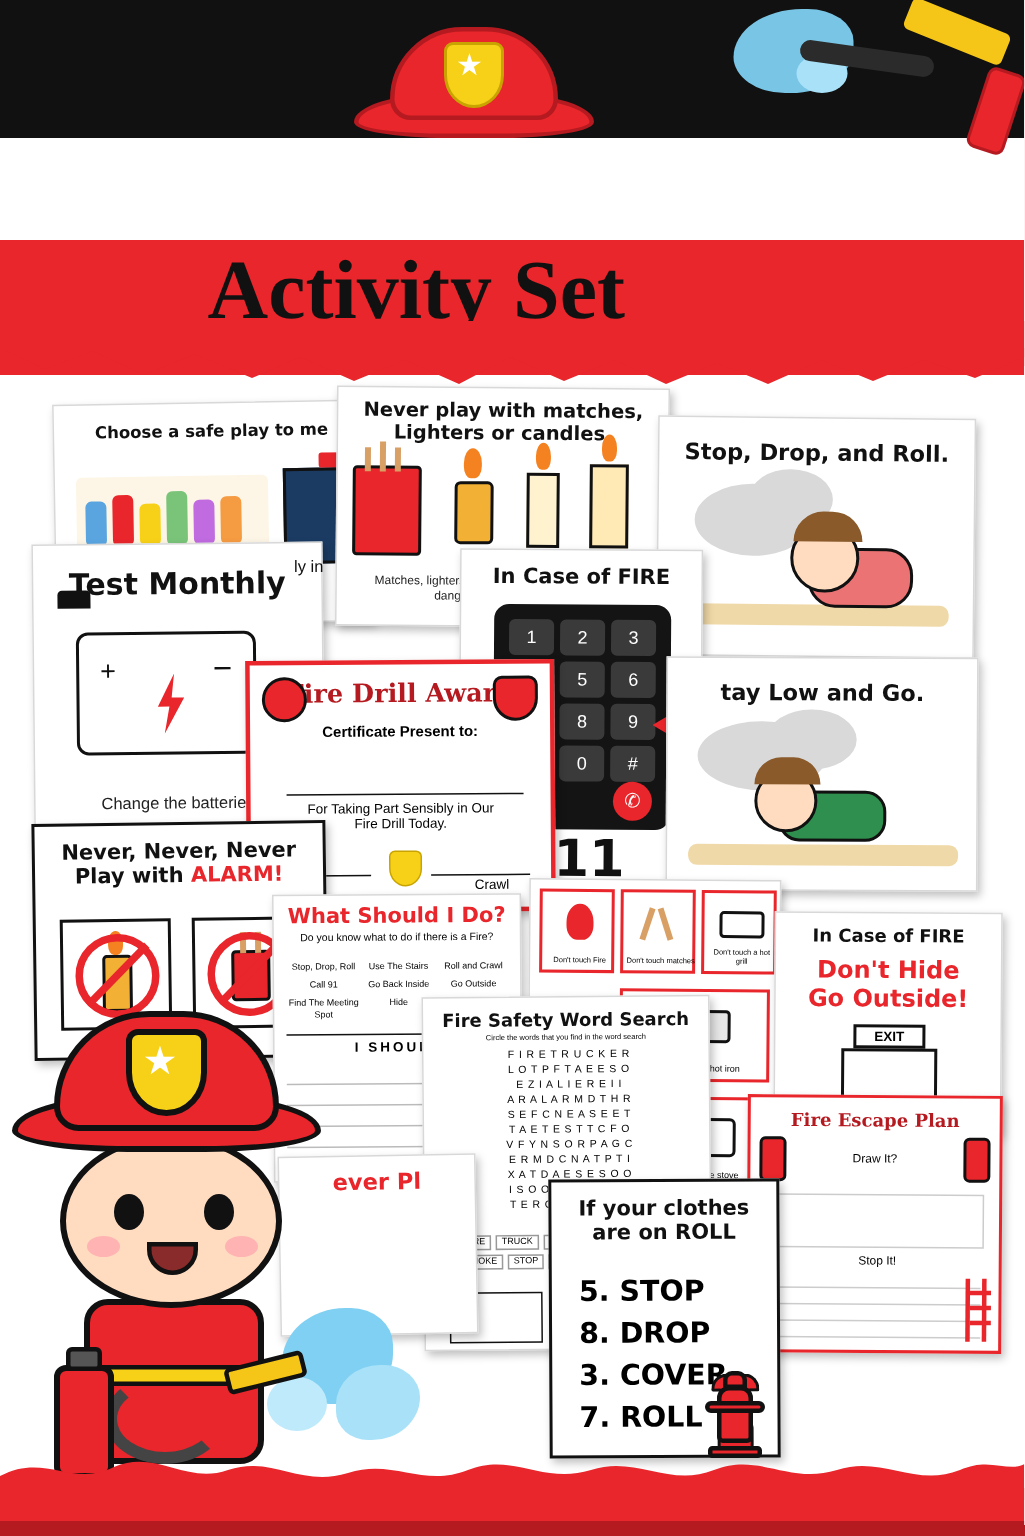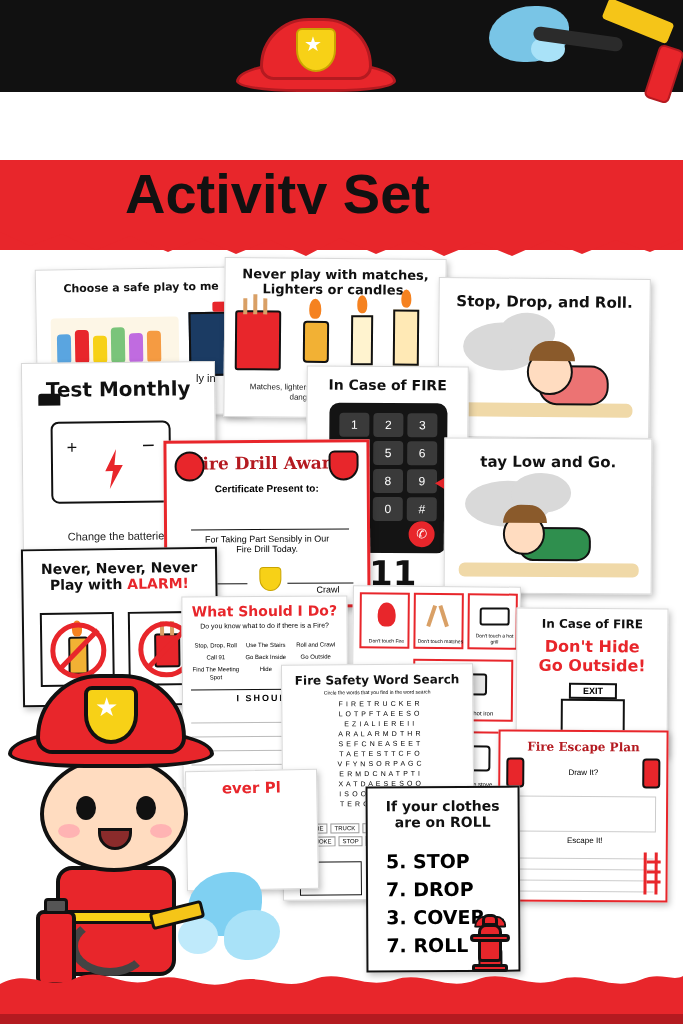--- a/index.html
+++ b/index.html
@@ -22,21 +22,21 @@
     position:absolute;left:0;top:88px;width:683px;text-align:center;
     font-size:72px;line-height:74px;font-weight:bold;letter-spacing:1px;
     color:#ffffff;
     -webkit-text-stroke:6px #111111;
     paint-order:stroke fill;
     font-family:"DejaVu Sans", sans-serif;
   }
   .title-sub{
     position:absolute;left:0;top:164px;width:555px;text-align:center;
     font-size:56px;line-height:60px;font-weight:bold;color:#111111;
-    font-family:Liberation Sans, sans-serif;
+    font-family:Liberation Serif, serif;
   }
 
   
   .helmet{position:absolute;left:236px;top:6px;width:160px;height:92px;}
   .helmet .brim{position:absolute;left:0;top:56px;width:160px;height:30px;background:#e8262b;border-radius:60%/100% 100% 55% 55%;border:3px solid #b41a20;box-sizing:border-box;}
   .helmet .dome{position:absolute;left:24px;top:12px;width:112px;height:62px;background:#e8262b;border-radius:56px 56px 16px 16px;border:3px solid #b41a20;box-sizing:border-box;}
   .helmet .shield{position:absolute;left:60px;top:22px;width:40px;height:44px;background:#f7d117;border-radius:6px 6px 50% 50%;border:2px solid #c9a400;box-sizing:border-box;}
   .helmet .star{position:absolute;left:68px;top:28px;color:#ffffff;font-size:20px;line-height:20px;}
 
   
@@ -345,39 +345,39 @@
   <div class="sheet" style="left:186px;top:770px;width:132px;height:120px;transform:rotate(-1deg);">
     <div class="hd" style="font-size:15px;margin-top:8px;color:#e8262b;">ever Pl</div>
   </div>
 
   <div class="sheet" style="left:498px;top:730px;width:170px;height:172px;transform:rotate(0.4deg);border:2px solid #e8262b;">
     <div class="hd" style="font-size:12px;margin-top:8px;color:#b41a20;font-family:'DejaVu Serif',serif;">Fire Escape Plan</div>
     <div style="position:absolute;left:6px;top:26px;width:18px;height:30px;background:#e8262b;border:2px solid #111;border-radius:4px;box-sizing:border-box;"></div>
     <div style="position:absolute;right:6px;top:26px;width:18px;height:30px;background:#e8262b;border:2px solid #111;border-radius:4px;box-sizing:border-box;"></div>
     <div style="text-align:center;font-size:8px;margin-top:14px;">Draw It?</div>
     <div style="position:absolute;left:16px;top:64px;width:138px;height:34px;border:1px solid #ccc;"></div>
-    <div style="position:absolute;left:16px;top:104px;width:138px;text-align:center;font-size:8px;">Escape It!</div>
+    <div style="position:absolute;left:16px;top:104px;width:138px;text-align:center;font-size:8px;">Stop It!</div>
     <div style="position:absolute;left:16px;top:116px;width:138px;">
       <div style="border-bottom:1px solid #ccc;height:10px;"></div>
       <div style="border-bottom:1px solid #ccc;height:10px;"></div>
       <div style="border-bottom:1px solid #ccc;height:10px;"></div>
       <div style="border-bottom:1px solid #ccc;height:10px;"></div>
     </div>
     <div style="position:absolute;right:8px;top:120px;width:14px;height:42px;border-left:3px solid #e8262b;border-right:3px solid #e8262b;box-sizing:border-box;">
       <div style="position:absolute;left:0;top:8px;width:14px;height:3px;background:#e8262b;"></div>
       <div style="position:absolute;left:0;top:18px;width:14px;height:3px;background:#e8262b;"></div>
       <div style="position:absolute;left:0;top:28px;width:14px;height:3px;background:#e8262b;"></div>
     </div>
   </div>
 
   <div class="sheet" style="left:366px;top:786px;width:154px;height:186px;transform:rotate(-0.3deg);border:2px solid #111;">
     <div class="hd" style="font-size:14px;margin-top:10px;">If your clothes</div>
     <div class="hd" style="font-size:14px;">are on ROLL</div>
     <div style="position:absolute;left:18px;top:62px;font-size:19px;font-weight:bold;font-family:'DejaVu Sans',sans-serif;">5. STOP</div>
-    <div style="position:absolute;left:18px;top:90px;font-size:19px;font-weight:bold;font-family:'DejaVu Sans',sans-serif;">7. DROP</div>
+    <div style="position:absolute;left:18px;top:90px;font-size:19px;font-weight:bold;font-family:'DejaVu Sans',sans-serif;">8. DROP</div>
     <div style="position:absolute;left:18px;top:118px;font-size:19px;font-weight:bold;font-family:'DejaVu Sans',sans-serif;">3. COVER</div>
     <div style="position:absolute;left:18px;top:146px;font-size:19px;font-weight:bold;font-family:'DejaVu Sans',sans-serif;">7. ROLL</div>
     <div style="position:absolute;right:8px;top:128px;width:40px;height:52px;">
       <div style="position:absolute;left:4px;top:0;width:32px;height:12px;background:#e8262b;border-radius:16px 16px 3px 3px;border:2px solid #111;box-sizing:border-box;"></div>
       <div style="position:absolute;left:8px;top:12px;width:24px;height:20px;background:#ffdcc0;border-radius:50%;border:2px solid #111;box-sizing:border-box;"></div>
       <div style="position:absolute;left:8px;top:32px;width:24px;height:20px;background:#e8262b;border-radius:4px;border:2px solid #111;box-sizing:border-box;"></div>
     </div>
   </div>
 
   <div style="position:absolute;left:470px;top:914px;width:40px;height:58px;">

